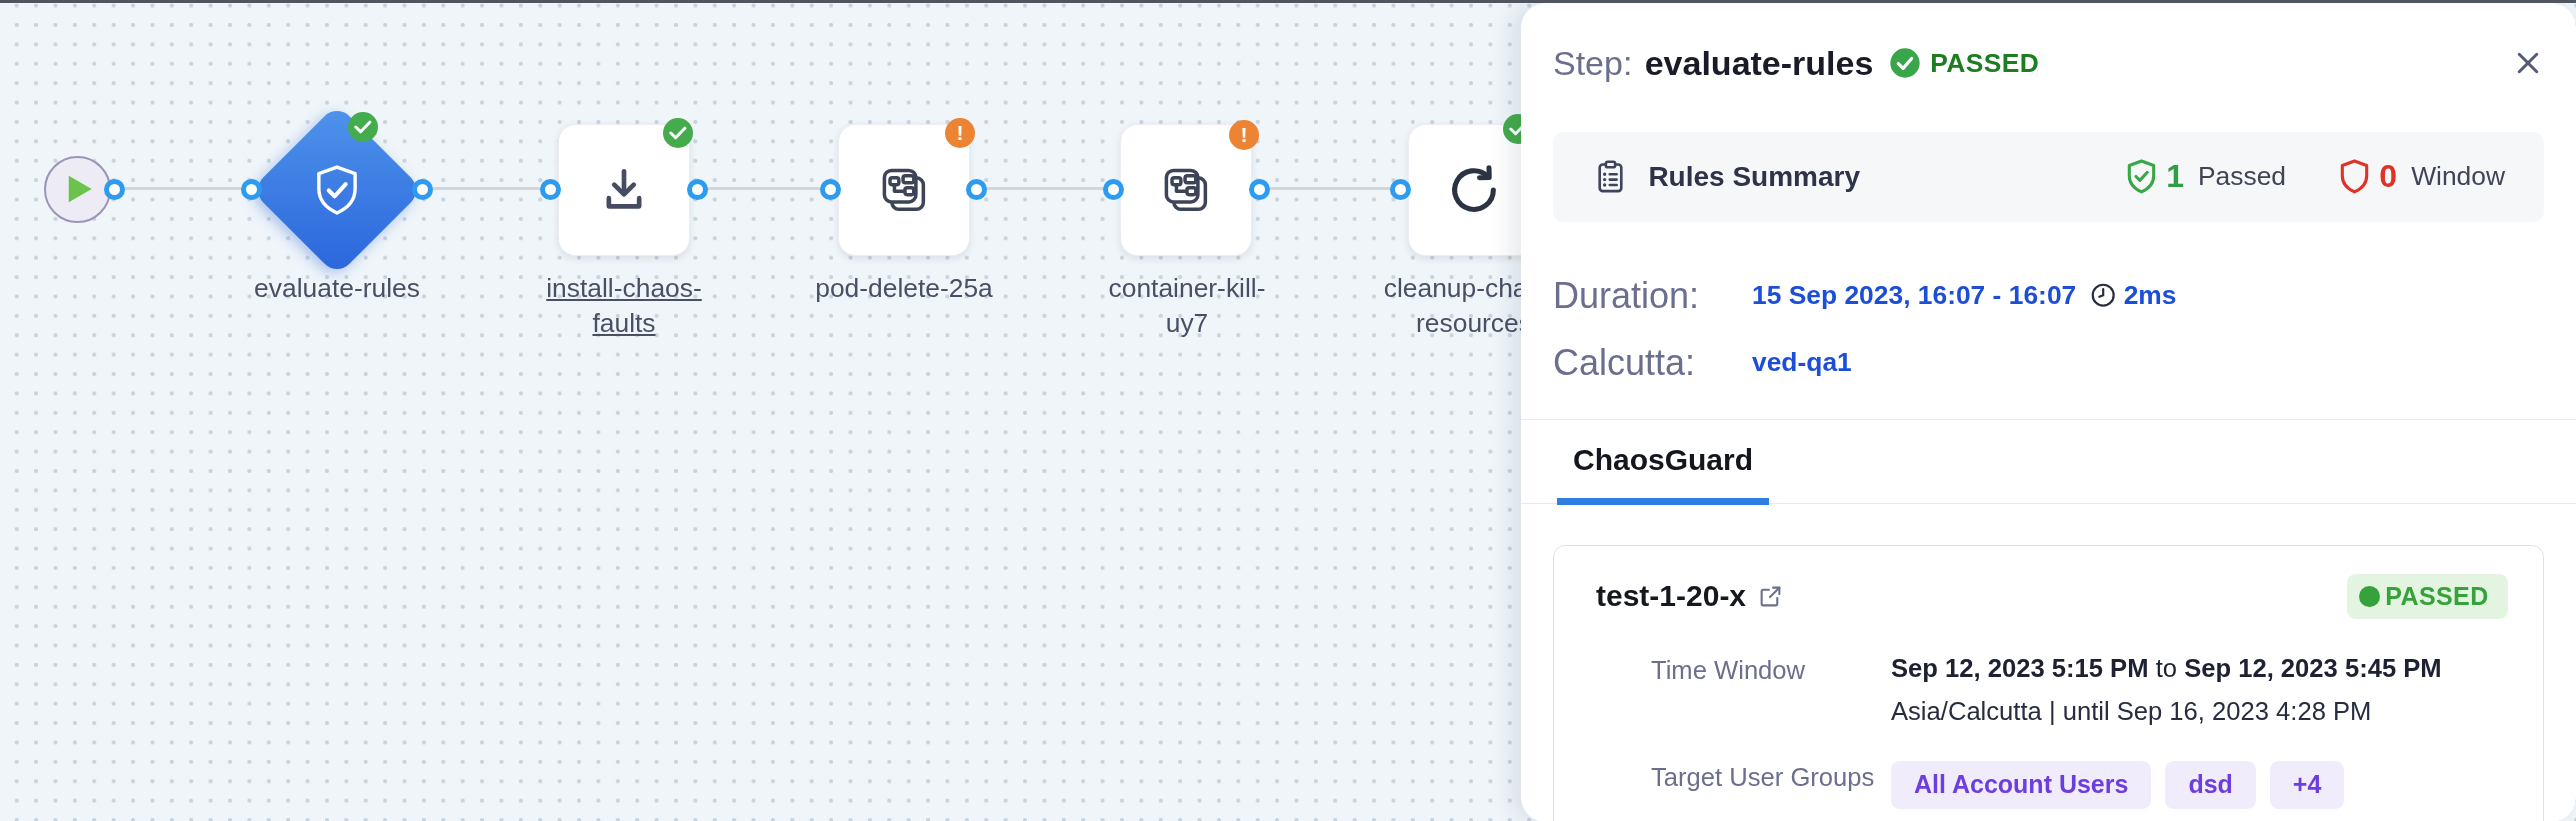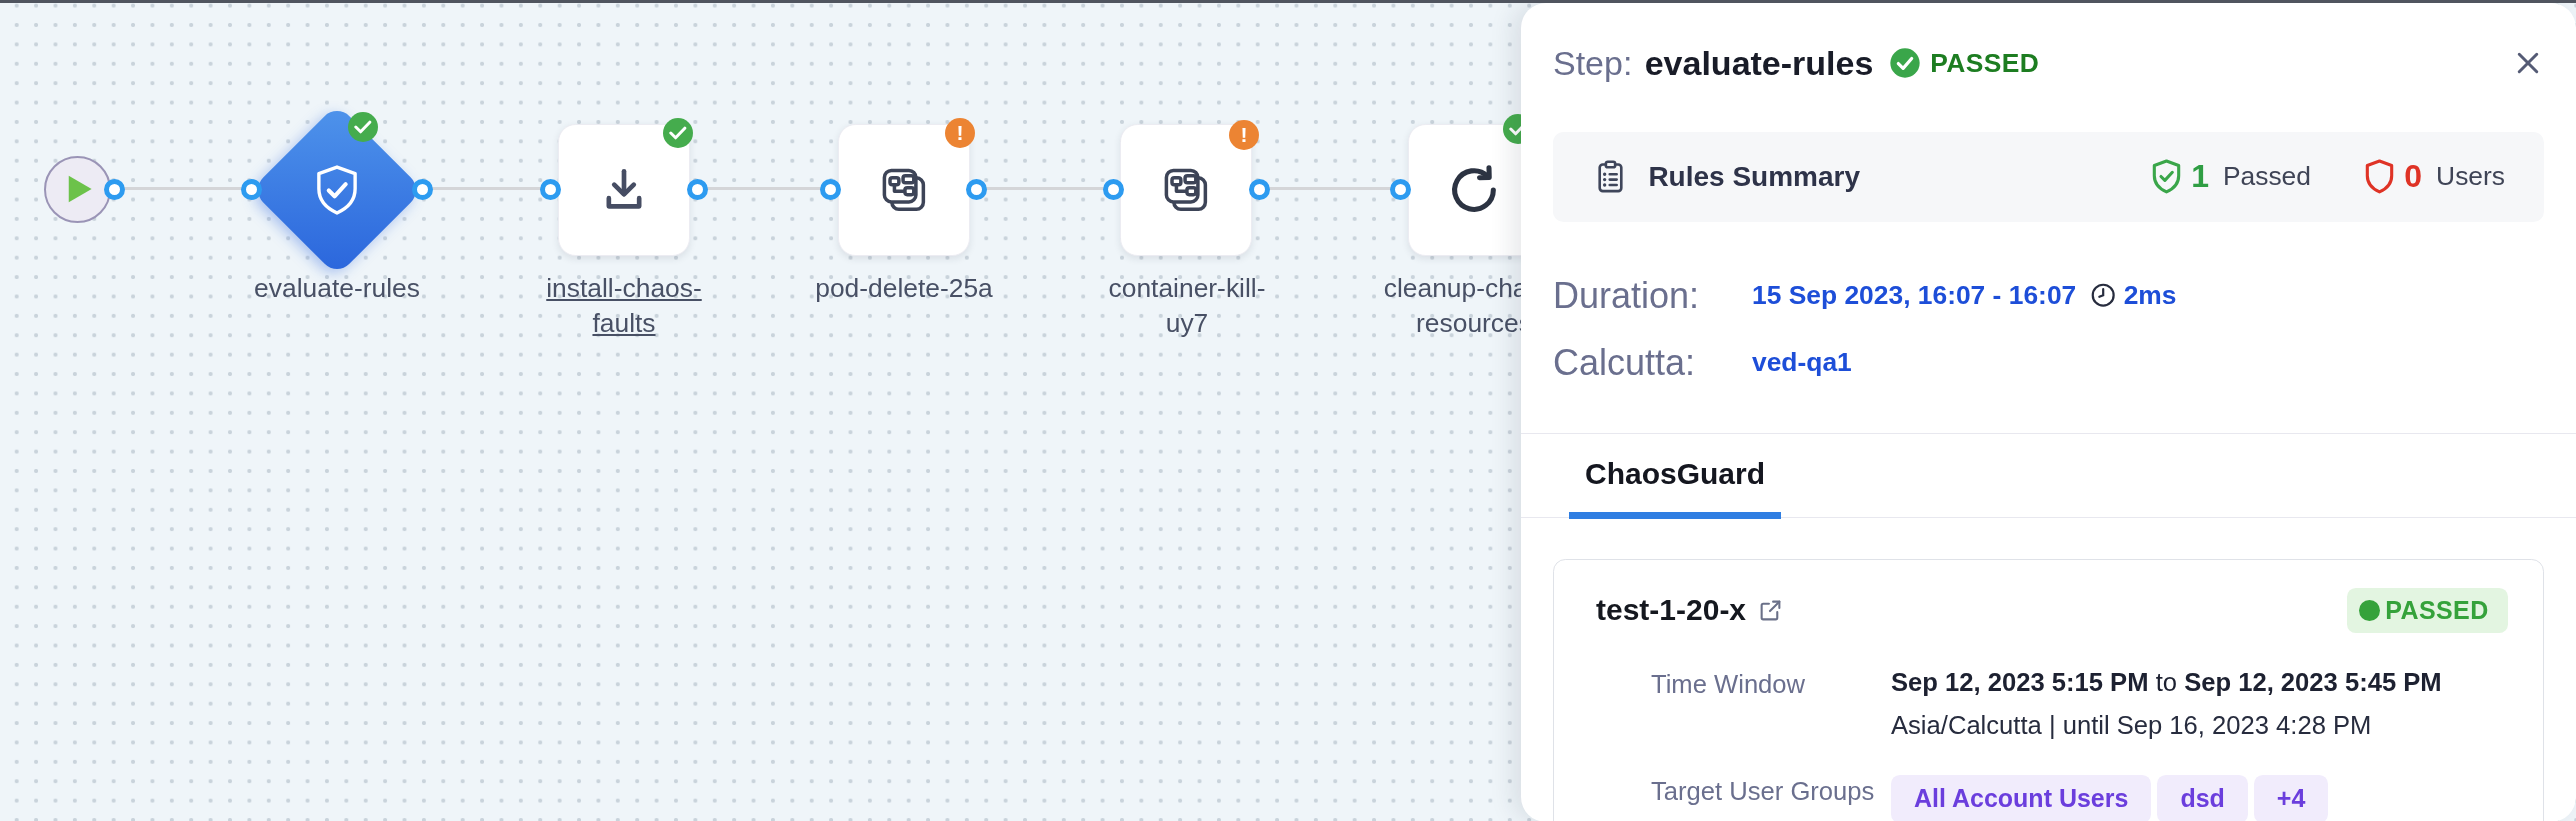--- a/index.html
+++ b/index.html
@@ -67,40 +67,40 @@
   .count-word { font-size:26.4px; color:#3f4456; margin-left:14px; }
   .gap56 { width:49px; }
 
   .info-row { display:flex; align-items:center; padding:0 32px; margin-top:53px; }
   .info-row + .info-row { margin-top:25px; }
   .info-label { width:199px; font-size:36px; color:#6a6f8e; }
   .info-value { font-size:26.4px; font-weight:700; color:#1d4ed8; display:flex; }
   .ms-wrap { display:flex; align-items:center; margin-left:14px; }
   .ms-wrap svg { margin-right:7px; }
 
-  .tabs { margin-top:49px; border-top:1.8px solid #e8e8ef; border-bottom:1.8px solid #e8e8ef; padding:23px 32px 0 48px; }
+  .tabs { margin-top:35px; border-top:1.8px solid #e8e8ef; border-bottom:1.8px solid #e8e8ef; padding:23px 32px 0 36px; }
   .tab { display:inline-block; border:none; background:none; cursor:pointer;
          font-size:30px; font-weight:700; color:#14161f; padding:0 16px 21px 16px;
          border-bottom:7px solid #2f7ee2; margin-bottom:-1.8px; }
 
   .guard-card { margin:41px 32px 0 32px; border:1.8px solid #dfe2e8; border-radius:12.3px; padding:28px 35px 37px 35px; }
   .card-head { display:flex; align-items:center; }
   .card-title { font-size:30px; font-weight:700; color:#15181f; margin:0 12.3px 0 7px; }
   .card-badge { margin-left:auto; background:#e3f5e1; border-radius:8.8px; padding:8px 19.4px 8px 12.3px;
                 display:flex; align-items:center; }
   .card-badge .dot { width:21px; height:21px; border-radius:50%; background:#35a23b; margin-right:5.3px; }
   .card-badge .txt { font-size:25px; font-weight:700; color:#35a23b; letter-spacing:0.4px; }
 
   .card-row { display:flex; margin-top:35px; }
   .card-label { width:302px; padding-left:62px; font-size:25.6px; color:#6a6f8e; flex:none; padding-top:1.8px; }
   .tw-line1 { font-size:25.6px; color:#1d2131; }
   .tw-line1 b { font-weight:700; }
   .tw-line1 .plain { font-weight:400; }
   .tw-line2 { font-size:25.6px; color:#272c3e; margin-top:14px; }
-  .pills { display:flex; align-items:center; gap:6px; }
+  .pills { display:flex; align-items:center; gap:14px; }
   .pill { background:#f1ecfc; color:#6b3edd; font-weight:700; font-size:25px;
           padding:9.7px 23px; border-radius:8.8px; cursor:pointer; }
 </style>
 </head>
 <body>
 
 <div class="stage">
   <div class="top-edge"></div>
 
   <div class="canvas">
@@ -228,21 +228,21 @@
           <path d="M12 2.5 L19.5 5.2 V11.5 C19.5 16.6 16.2 19.6 12 21.5 C7.8 19.6 4.5 16.6 4.5 11.5 V5.2 Z"></path>
           <polyline points="8.6,12 11,14.4 15.6,9.4"></polyline>
         </svg>
         <span class="count-num green">1</span>
         <span class="count-word">Passed</span>
         <span class="gap56"></span>
         <svg width="39" height="39" viewBox="0 0 24 24" fill="none" stroke="#df3326" stroke-width="1.9" stroke-linejoin="round">
           <path d="M12 2.5 L19.5 5.2 V11.5 C19.5 16.6 16.2 19.6 12 21.5 C7.8 19.6 4.5 16.6 4.5 11.5 V5.2 Z"></path>
         </svg>
         <span class="count-num red">0</span>
-        <span class="count-word">Users</span>
+        <span class="count-word">Window</span>
       </div>
     </div>
 
     <div class="info-row">
       <span class="info-label">Duration:</span>
       <span class="info-value">
         <span>15 Sep 2023, 16:07 - 16:07</span>
         <span class="ms-wrap">
           <svg width="26.4" height="26.4" viewBox="0 0 24 24" fill="none" stroke="#272c3e" stroke-width="2" stroke-linecap="round">
             <circle cx="12" cy="12" r="9.5"></circle>

